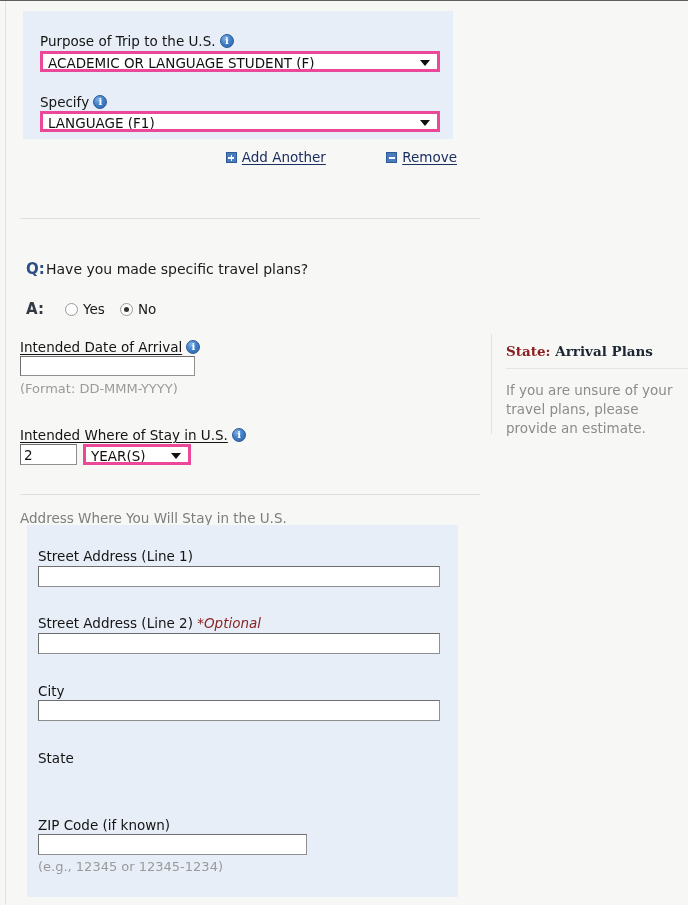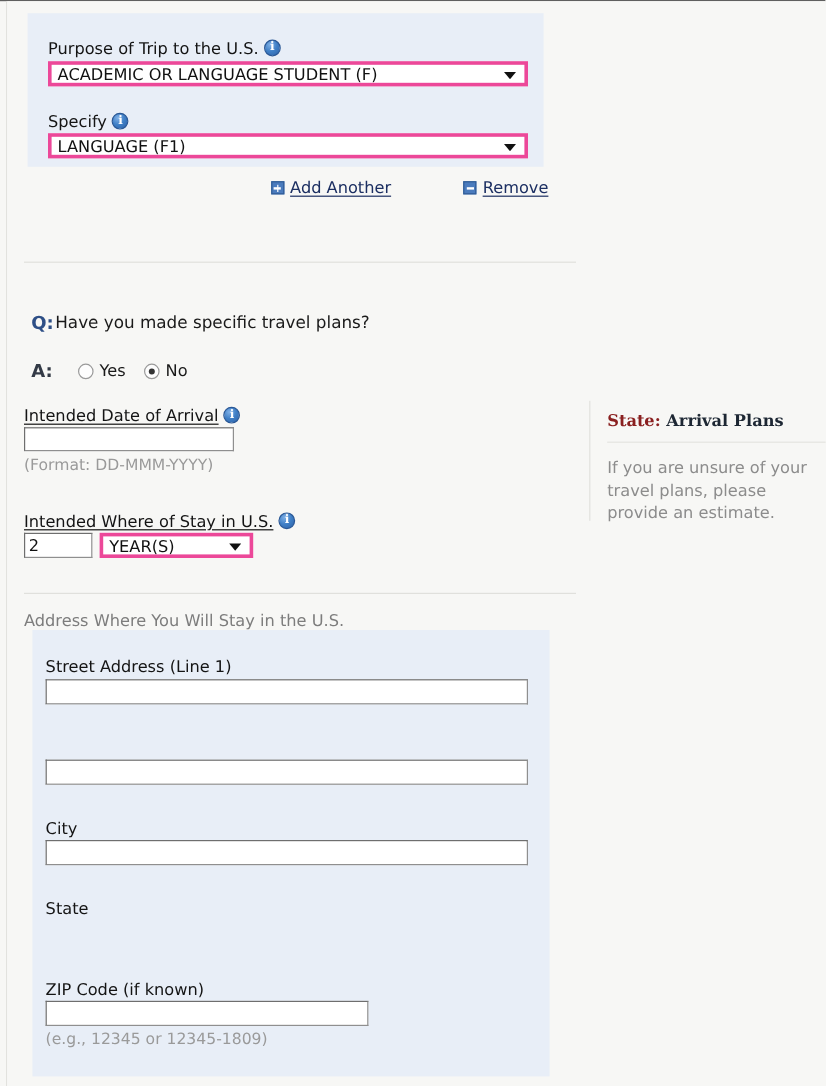--- a/index.html
+++ b/index.html
@@ -325,21 +325,21 @@
   <div class="field-label underline-lbl" style="position:absolute;left:14px;top:338px;">
     <span>Intended Date of Arrival</span><span style="text-decoration:none;display:inline-block;">&nbsp;<span class="info-icon"></span></span>
   </div>
   <input class="txt-input" style="left: 14px; top: 355px; width: 175px;" value="">
   <div class="hint" style="left:14px;top:380px;">(Format: DD-MMM-YYYY)</div>
 
   <div class="field-label underline-lbl" style="position:absolute;left:14px;top:426px;">
     <span>Intended Where of Stay in U.S.</span><span style="text-decoration:none;display:inline-block;">&nbsp;<span class="info-icon"></span></span>
   </div>
   <input class="txt-input" style="left: 14px; top: 443px; width: 57px; height: 21px;" value="2">
-  <div class="sel-box" style="left:77px;top:443px;width:128px;">
+  <div class="sel-box" style="left:77px;top:443px;width:108px;">
     <span>YEAR(S)</span>
     <span class="caret"></span>
   </div>
 
   <div id="help-panel">
     <div class="help-title">
       <span class="help-word">State:</span>
       <span>Arrival Plans</span>
     </div>
     <div class="help-rule"></div>
@@ -348,25 +348,29 @@
 
   <div class="divider" style="left:14px;top:493px;width:460px;"></div>
 
   <div class="section-header" style="left:14px;top:509px;">Address Where You Will Stay in the U.S.</div>
 
   <div class="blue-panel" id="address-panel">
 
     <div class="field-label" style="position:absolute;left:11px;top:23px;">Street Address (Line 1)</div>
     <input class="txt-input" style="left: 11px; top: 41px; width: 402px; height: 21px;" value="">
 
+    <div class="field-label" style="position:absolute;left:11px;top:90px;">
+      <span>Street Address (Line 2)</span>
+      <span class="optional-tag">*Optional</span>
+    </div>
     <input class="txt-input" style="left: 11px; top: 108px; width: 402px; height: 21px;" value="">
 
     <div class="field-label" style="position:absolute;left:11px;top:158px;">City</div>
     <input class="txt-input" style="left: 11px; top: 175px; width: 402px; height: 21px;" value="">
 
     <div class="field-label" style="position:absolute;left:11px;top:225px;">State</div>
 
     <div class="field-label" style="position:absolute;left:11px;top:292px;">ZIP Code (if known)</div>
     <input class="txt-input" style="left: 11px; top: 309px; width: 269px; height: 21px;" value="">
-    <div class="hint" style="left:11px;top:334px;">(e.g., 12345 or 12345-1809)</div>
+    <div class="hint" style="left:11px;top:334px;">(e.g., 12345 or 12345-1234)</div>
   </div>
 
 </div>
 
 </body></html>

